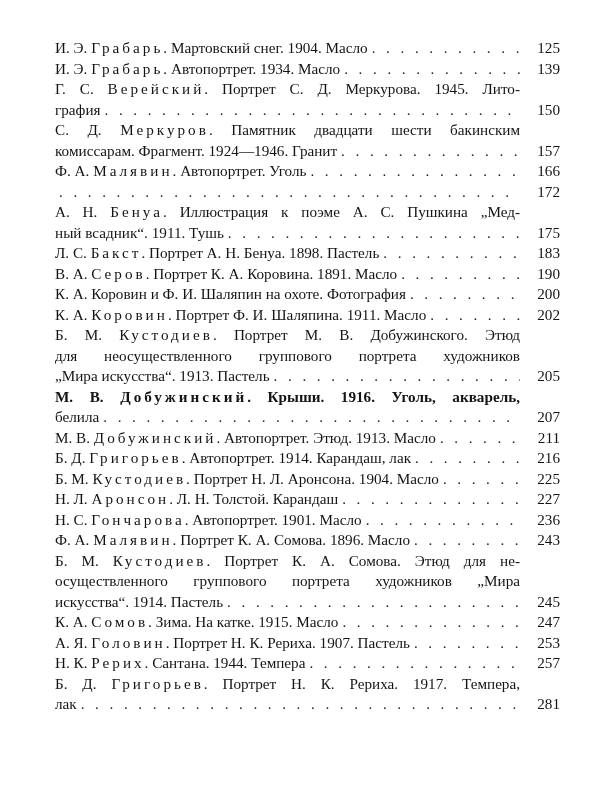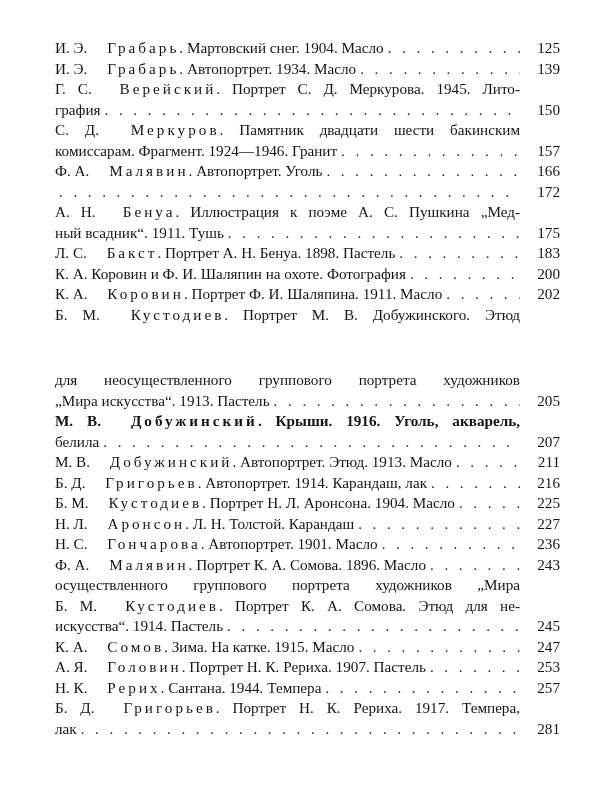--- a/index.html
+++ b/index.html
@@ -52,21 +52,20 @@
     }
     .entry .page-num {
       position: absolute;
       right: 0;
       bottom: 0;
       width: 36px;
       text-align: right;
     }
     .author {
       letter-spacing: 3px;
-      margin-left: 16px;
     }
     .initials {
       letter-spacing: 0;
     }
   </style>
 </head>
 <body>
 
 <div class="page" id="list">
     <div class="entry">
@@ -122,35 +121,42 @@
     </div>
     <div class="entry">
       <div class="lastline">
         <span class="tail"><span class="initials">Л. С.</span> <span class="author">Бакст</span><span>. Портрет А. Н. Бенуа. 1898. Пастель</span></span>
         <span class="leader"></span>
       </div>
       <span class="page-num">183</span>
     </div>
     <div class="entry">
       <div class="lastline">
+        <span class="tail"><span class="initials">В. А.</span> <span class="author">Серов</span><span>. Портрет К. А. Коровина. 1891. Масло</span></span>
+        <span class="leader"></span>
+      </div>
+      <span class="page-num">190</span>
+    </div>
+    <div class="entry">
+      <div class="lastline">
         <span class="tail"><span>К. А. Коровин и Ф. И. Шаляпин на охоте. Фотография</span></span>
         <span class="leader"></span>
       </div>
       <span class="page-num">200</span>
     </div>
     <div class="entry">
       <div class="lastline">
         <span class="tail"><span class="initials">К. А.</span> <span class="author">Коровин</span><span>. Портрет Ф. И. Шаляпина. 1911. Масло</span></span>
         <span class="leader"></span>
       </div>
       <span class="page-num">202</span>
     </div>
     <div class="entry">
       <div class="text" style="text-align-last: justify;"><span class="initials">Б. М.</span> <span class="author">Кустодиев</span><span>. Портрет М. В. Добужинского. Этюд</span></div>
-      <div class="text" style="text-align-last: justify; margin-top: 45px;"><span>для неосуществленного группового портрета художников</span></div>
+      <div class="text" style="text-align-last: justify;"><span>для неосуществленного группового портрета художников</span></div>
       <div class="lastline">
         <span class="tail"><span>„Мира искусства“. 1913. Пастель</span></span>
         <span class="leader"></span>
       </div>
       <span class="page-num">205</span>
     </div>
     <div class="entry">
       <div class="text" style="text-align-last: justify; font-weight: bold;"><span class="initials">М. В.</span> <span class="author">Добужинский</span><span>. Крыши. 1916. Уголь, акварель,</span></div>
       <div class="lastline">
         <span class="tail"><span>белила</span></span>
@@ -194,22 +200,22 @@
       <span class="page-num">236</span>
     </div>
     <div class="entry">
       <div class="lastline">
         <span class="tail"><span class="initials">Ф. А.</span> <span class="author">Малявин</span><span>. Портрет К. А. Сомова. 1896. Масло</span></span>
         <span class="leader"></span>
       </div>
       <span class="page-num">243</span>
     </div>
     <div class="entry">
+      <div class="text" style="text-align-last: justify;"><span class="initials">Б. М.</span> <span class="author">Кустодиев</span><span>. Портрет К. А. Сомова. Этюд для не-</span></div>
       <div class="text" style="text-align-last: justify;"><span>осуществленного группового портрета художников „Мира</span></div>
-      <div class="text" style="text-align-last: justify;"><span class="initials">Б. М.</span> <span class="author">Кустодиев</span><span>. Портрет К. А. Сомова. Этюд для не-</span></div>
       <div class="lastline">
         <span class="tail"><span>искусства“. 1914. Пастель</span></span>
         <span class="leader"></span>
       </div>
       <span class="page-num">245</span>
     </div>
     <div class="entry">
       <div class="lastline">
         <span class="tail"><span class="initials">К. А.</span> <span class="author">Сомов</span><span>. Зима. На катке. 1915. Масло</span></span>
         <span class="leader"></span>

